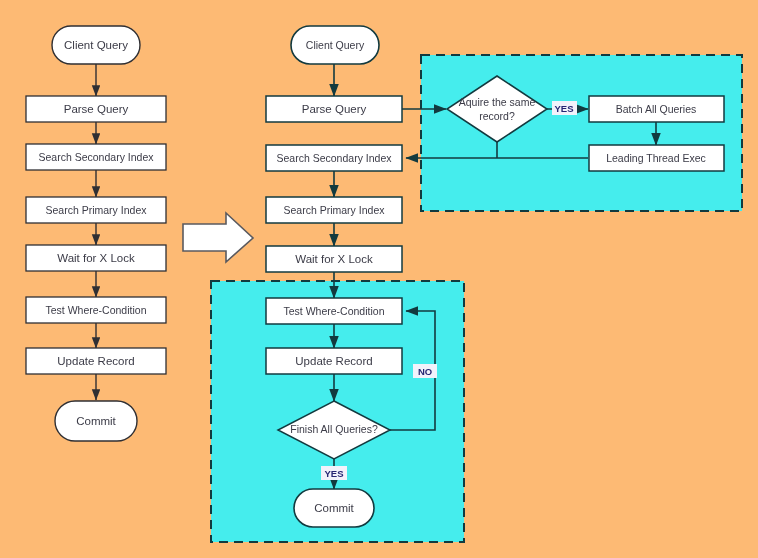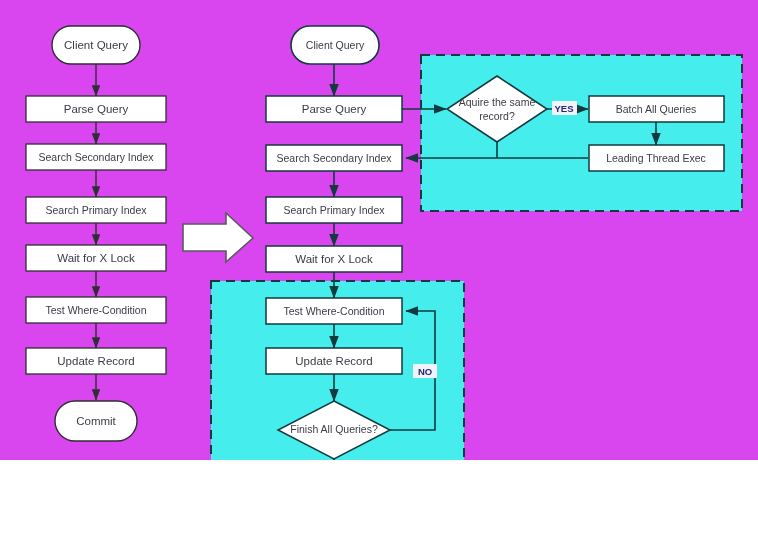--- a/index.html
+++ b/index.html
@@ -6,22 +6,22 @@
     margin: 0;
     padding: 0;
     background: #ffffff;
   }
   body {
     font-family: "Liberation Sans", sans-serif;
   }
   #canvas {
     position: relative;
     width: 758px;
-    height: 460px;
-    background: #d946ef;
+    height: 558px;
+    background: #fdba74;
     overflow: hidden;
   }
   #diagram-svg {
     position: absolute;
     left: 0;
     top: 0;
     width: 758px;
     height: 558px;
   }
   .node-text {

